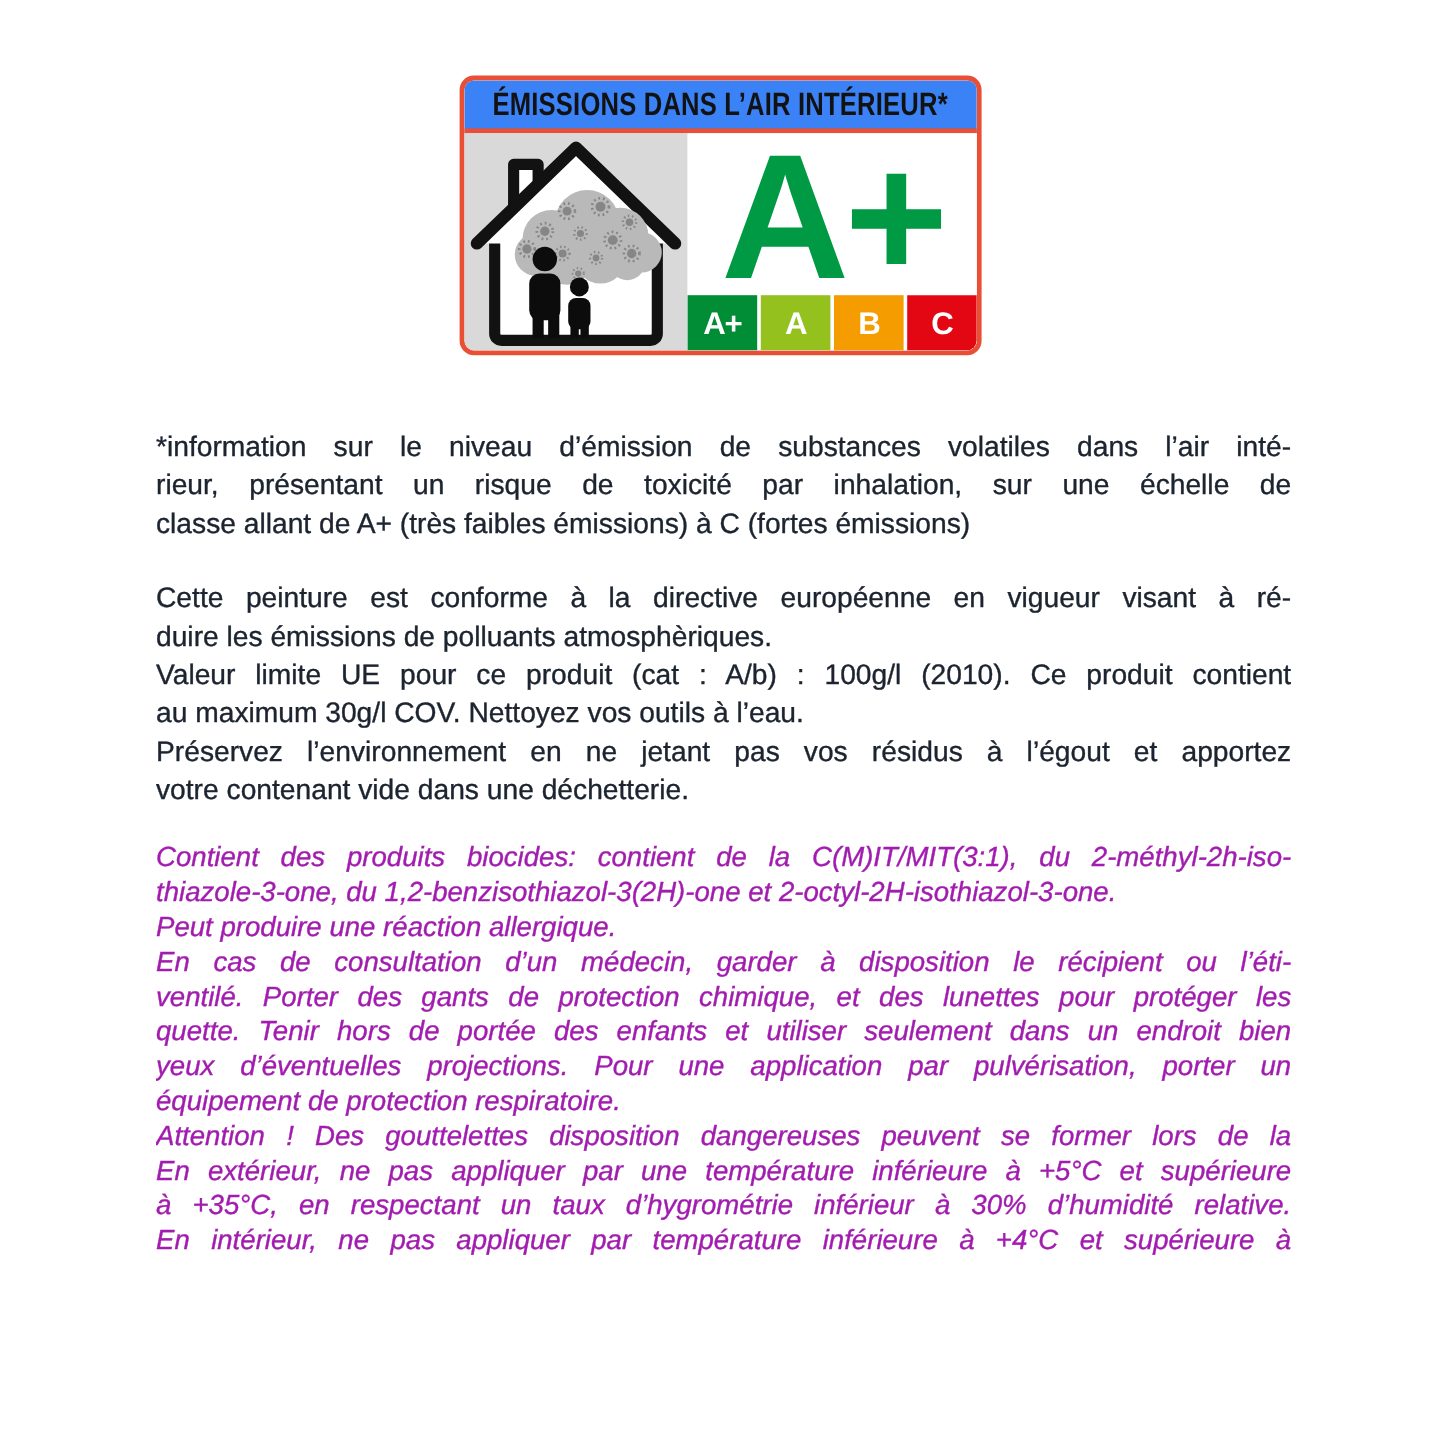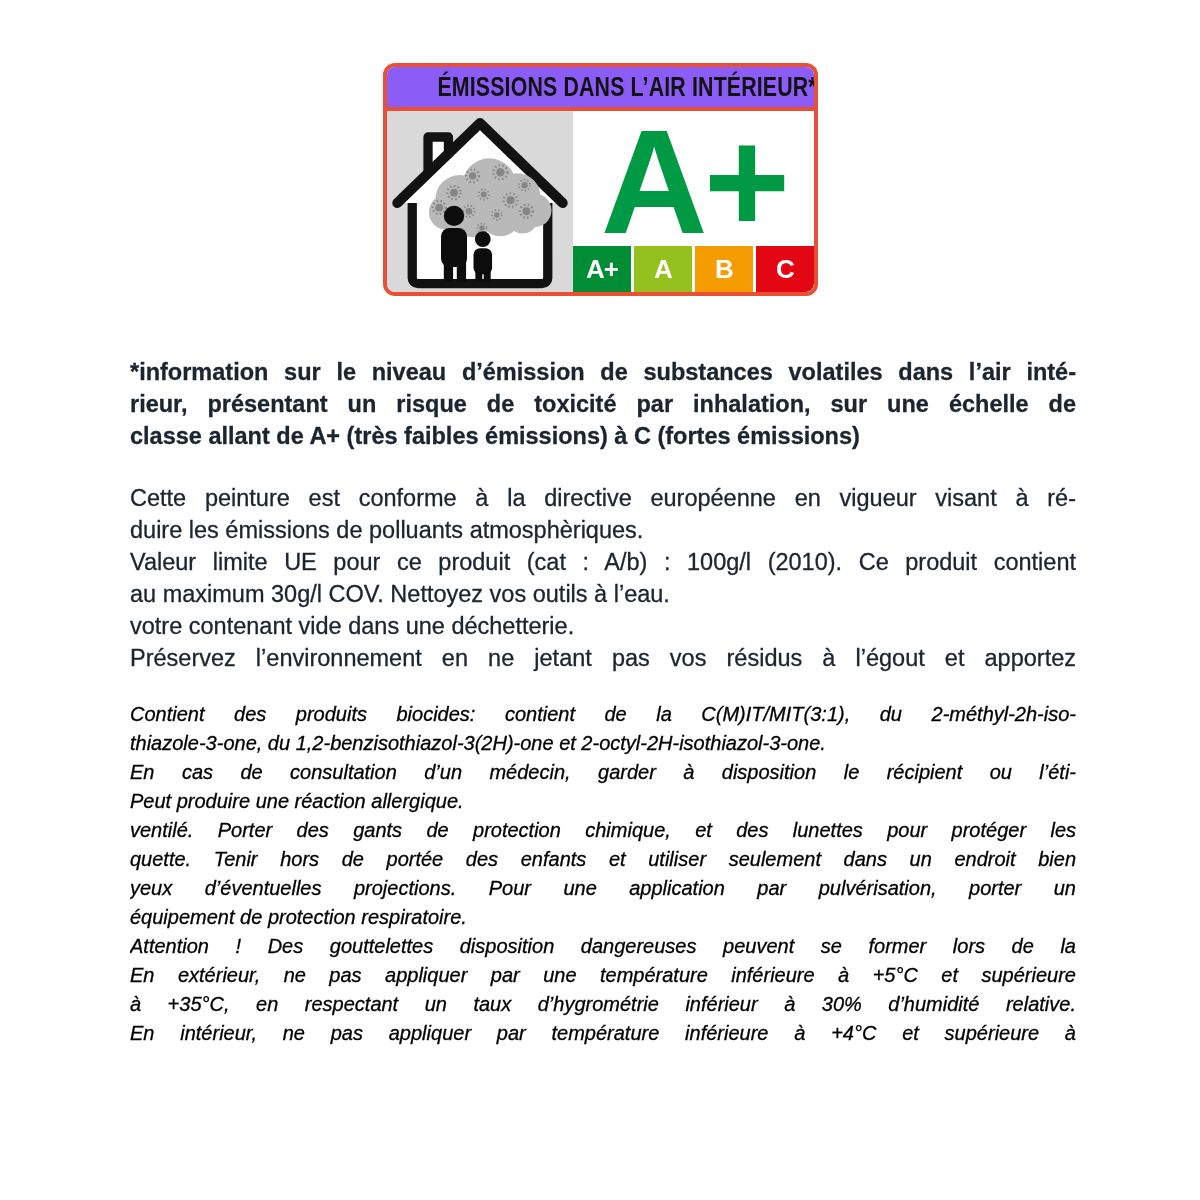--- a/index.html
+++ b/index.html
@@ -17,22 +17,22 @@
     border:4px solid var(--label-border,#e94f35);
     border-radius:12px;
     background:#fff;
     overflow:hidden;
     box-sizing:border-box;
     display:flex; flex-direction:column;
   }
   .label-header{
     height:40px; flex:0 0 40px;
     border-bottom:4px solid var(--label-border,#e94f35);
-    display:flex; align-items:center; justify-content:flex-start;
-    background:#8b5cf6;
+    display:flex; align-items:center; justify-content:center;
+    background:#3b82f6;
   }
   .label-title{
     font-weight:bold; font-size:27px; color:#121212;
     white-space:nowrap; letter-spacing:0.2px;
     transform:scaleX(0.79); transform-origin:center;
   }
   .label-body{ flex:1; display:flex; min-height:0; }
   .house-panel{
     flex:0 0 186px; background:var(--panel-bg,#d9d9d9);
     display:flex; align-items:center; justify-content:center;
@@ -54,30 +54,30 @@
     flex:1; display:flex; align-items:center; justify-content:center;
     color:#fff; font-weight:bold; font-size:26px;
     letter-spacing:-1px;
   }
   .scale-box:last-child{ border-bottom-right-radius:8px; }
 
   
   .textcol{ position:absolute; left:130px; width:946px; }
   .para-regular{ color:#1c2430; font-size:23.5px; }
   .para-regular .tline{ height:32px; line-height:32px; }
-  .para-italic{ color:#000000; font-style:italic; font-size:20px; }
+  .para-italic{ color:#a21caf; font-style:italic; font-size:23px; }
   .para-italic .tline{ height:29px; line-height:29px; }
   .tline{
     overflow:hidden; text-align:left;
     -webkit-text-stroke:0.3px currentColor;
   }
   .tline.just{ text-align:justify; }
   .tline.just::after{ content:""; display:inline-block; width:100%; height:0; }
 
-  #footnote{ top:356px;font-weight:bold; }
+  #footnote{ top:356px; }
   #compliance{ top:482px; }
   #precautions{ top:700px; }
 </style>
 </head>
 <body>
 
 <div class="page">
 
   <div class="air-label">
     <div class="label-header">
@@ -179,29 +179,29 @@
       <div class="tline just">*information sur le niveau d’émission de substances volatiles dans l’air inté-</div>
       <div class="tline just">rieur, présentant un risque de toxicité par inhalation, sur une échelle de</div>
       <div class="tline">classe allant de A+ (très faibles émissions) à C (fortes émissions)</div>
     </div>
 
   <div id="compliance" class="textcol para-regular">
       <div class="tline just">Cette peinture est conforme à la directive européenne en vigueur visant à ré-</div>
       <div class="tline">duire les émissions de polluants atmosphèriques.</div>
       <div class="tline just">Valeur limite UE pour ce produit (cat : A/b) : 100g/l (2010). Ce produit contient</div>
       <div class="tline">au maximum 30g/l COV. Nettoyez vos outils à l’eau.</div>
+      <div class="tline just">Préservez l’environnement en ne jetant pas vos résidus à l’égout et apportez</div>
       <div class="tline">votre contenant vide dans une déchetterie.</div>
-      <div class="tline just">Préservez l’environnement en ne jetant pas vos résidus à l’égout et apportez</div>
     </div>
 
   <div id="precautions" class="textcol para-italic">
       <div class="tline just">Contient des produits biocides: contient de la C(M)IT/MIT(3:1), du 2-méthyl-2h-iso-</div>
       <div class="tline">thiazole-3-one, du 1,2-benzisothiazol-3(2H)-one et 2-octyl-2H-isothiazol-3-one.</div>
+      <div class="tline">Peut produire une réaction allergique.</div>
       <div class="tline just">En cas de consultation d’un médecin, garder à disposition le récipient ou l’éti-</div>
-      <div class="tline">Peut produire une réaction allergique.</div>
       <div class="tline just">ventilé. Porter des gants de protection chimique, et des lunettes pour protéger les</div>
       <div class="tline just">quette. Tenir hors de portée des enfants et utiliser seulement dans un endroit bien</div>
       <div class="tline just">yeux d’éventuelles projections. Pour une application par pulvérisation, porter un</div>
       <div class="tline">équipement de protection respiratoire.</div>
       <div class="tline just">Attention ! Des gouttelettes disposition dangereuses peuvent se former lors de la</div>
       <div class="tline just">En extérieur, ne pas appliquer par une température inférieure à +5°C et supérieure</div>
       <div class="tline just">à +35°C, en respectant un taux d’hygrométrie inférieur à 30% d’humidité relative.</div>
       <div class="tline just">En intérieur, ne pas appliquer par température inférieure à +4°C et supérieure à</div>
     </div>
 

